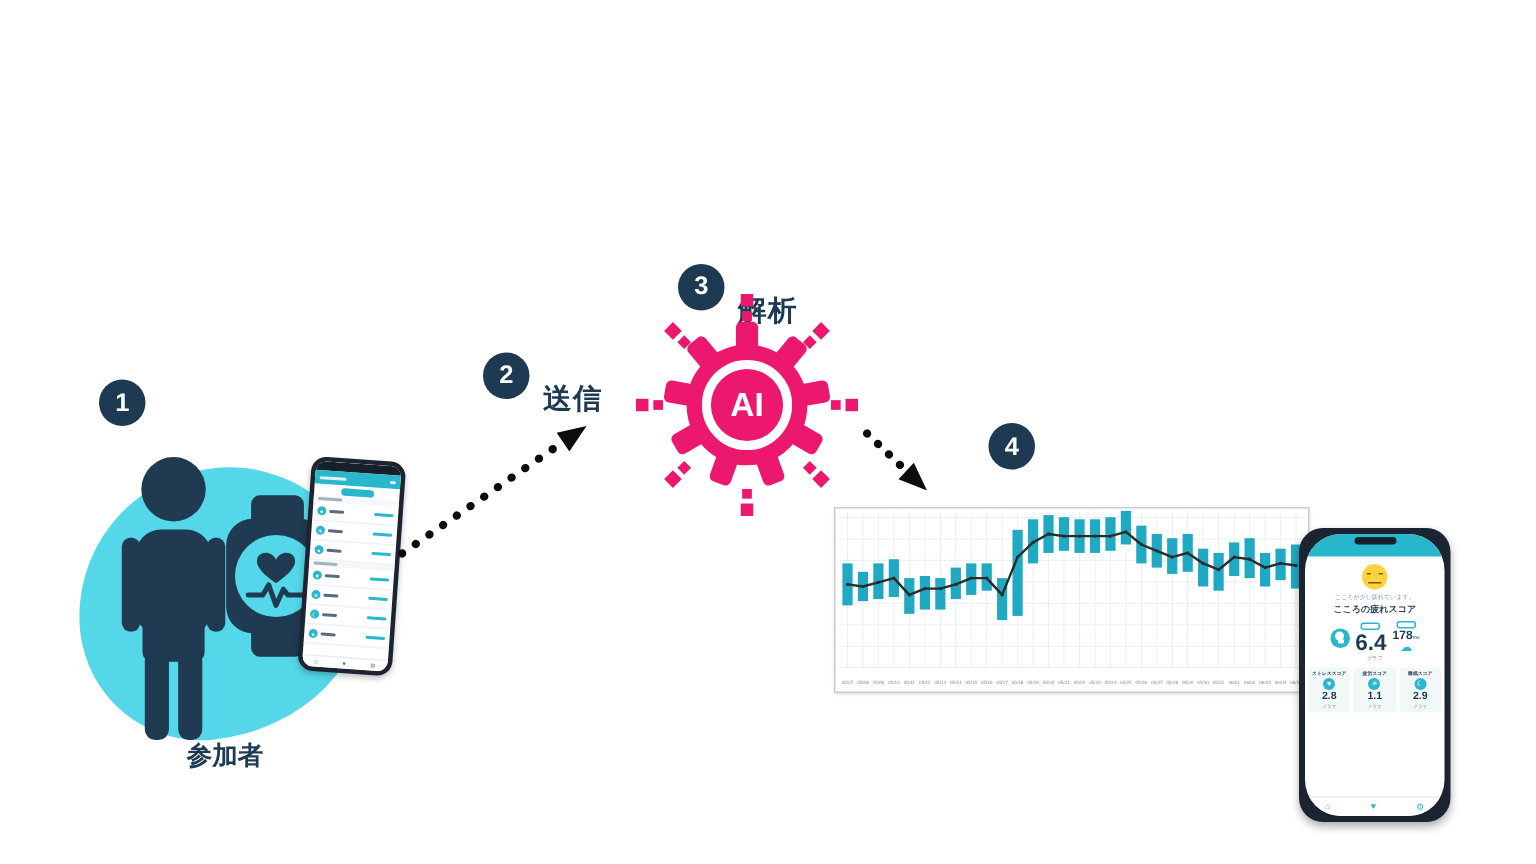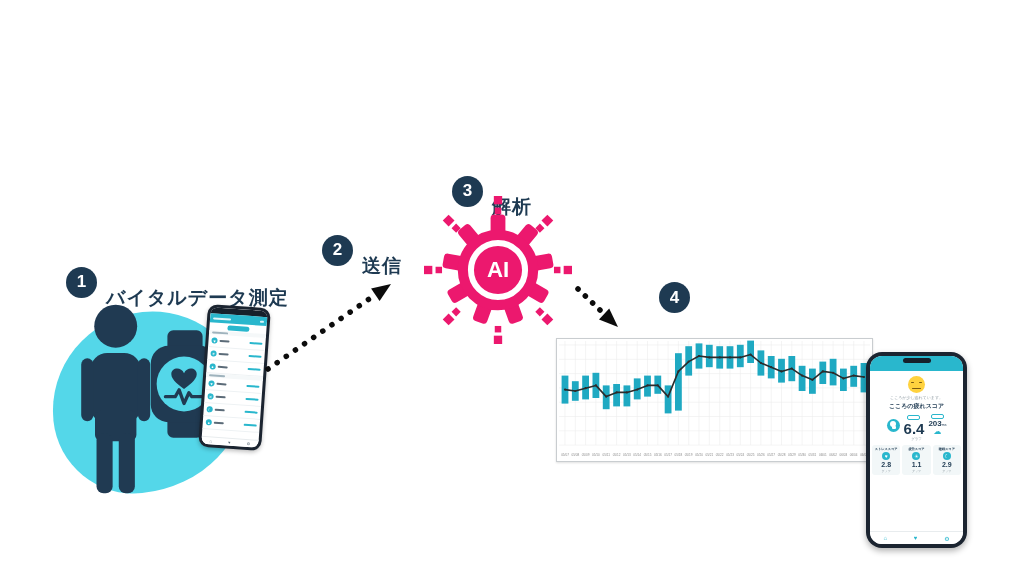--- a/index.html
+++ b/index.html
@@ -37,21 +37,21 @@
   .vrow .t1{width:10px;height:2px;background:#5b6b78;border-radius:1px;}
   .vrow .t2{margin-left:auto;width:13px;height:2px;background:#29b7cd;border-radius:1px;}
   .vsec{height:4px;display:flex;align-items:center;padding:0 3px;background:#f5f8f9;}
   .vsec .sk{width:16px;height:2px;background:#9fb3bd;border-radius:1px;}
   #phone1 .nav1{position:absolute;left:0;right:0;bottom:0;height:7px;background:#fff;border-top:1px solid #e8ecee;
             display:flex;align-items:center;justify-content:space-around;color:#5b6b78;font-size:4px;}
 
   
   #phone2{left:866px;top:352px;width:101px;height:196px;border-radius:16px;
           box-shadow:0 3px 6px rgba(0,0,0,.3);}
-  #phone2 .screen{left:4px;top:4px;right:4px;bottom:4px;border-radius:12px;}
+  #phone2 .screen{left:4px;top:4px;right:4px;bottom:4px;border-radius:24px;}
   #phone2 .header2{height:15px;background:#29b7cd;position:relative;}
   .notch{position:absolute;left:50%;top:2px;transform:translateX(-50%);width:28px;height:5px;
          border-radius:3px;background:#16202b;}
   .emoji{width:17px;height:17px;border-radius:50%;background:#ffd23e;margin:5px auto 2px auto;position:relative;}
   .emoji .eye{position:absolute;top:6px;width:3px;height:1.4px;background:#7a5a12;border-radius:1px;}
   .emoji .eye.l{left:3px;} .emoji .eye.r{right:3px;}
   .emoji .mouth{position:absolute;left:4px;right:4px;bottom:4px;height:1.4px;background:#7a5a12;border-radius:1px;}
   .status-msg{text-align:center;font-size:4px;color:#8a979f;}
   .score-title{text-align:center;font-size:6px;font-weight:bold;color:#1e3a52;margin-top:2px;}
   .main-row{display:flex;align-items:center;justify-content:center;gap:4px;margin-top:3px;}
@@ -90,21 +90,20 @@
   
   #overlay{position:absolute;left:0;top:0;width:1024px;height:576px;pointer-events:none;}
 </style>
 </head>
 <body>
 
 <div id="canvas">
 
   <div class="step" style="left:66px;top:253px;">
     <div class="badge">1</div>
-    <div class="step-label">バイタルデータ測定</div>
   </div>
 
   <div class="step" style="left:322px;top:221px;">
     <div class="badge">2</div>
     <div class="step-label">送信</div>
   </div>
 
   <div class="step" style="left:452px;top:162px;">
     <div class="badge">3</div>
     <div class="step-label">解析</div>
@@ -192,20 +191,21 @@
           </div>
         </div>
       <div class="nav1">
         <span>⌂</span>
         <span>♥</span>
         <span>⚙</span>
       </div>
     </div>
   </div>
 
+  <div class="participant-label">参加者</div>
 
   <svg id="gear" viewBox="0 0 160 160">
     <g fill="#ec186e">
       <g id="teeth">
           <rect x="72" y="20" width="16" height="22" rx="4" transform="rotate(0 80 80)"></rect>
           <rect x="72" y="20" width="16" height="22" rx="4" transform="rotate(40 80 80)"></rect>
           <rect x="72" y="20" width="16" height="22" rx="4" transform="rotate(80 80 80)"></rect>
           <rect x="72" y="20" width="16" height="22" rx="4" transform="rotate(120 80 80)"></rect>
           <rect x="72" y="20" width="16" height="22" rx="4" transform="rotate(160 80 80)"></rect>
           <rect x="72" y="20" width="16" height="22" rx="4" transform="rotate(200 80 80)"></rect>
@@ -400,21 +400,21 @@
       <div class="status-msg">こころが少し疲れています。</div>
       <div class="score-title">こころの疲れスコア</div>
       <div class="main-row">
         <div class="brain-ic"></div>
         <div>
           <div class="mini-pill"></div>
           <div class="main-score">6.4</div>
         </div>
         <div>
           <div class="mini-pill"></div>
-          <div class="sec-val"><span>203</span><span class="sec-unit">ms</span></div>
+          <div class="sec-val"><span>178</span><span class="sec-unit">ms</span></div>
           <div class="cloud">☁</div>
         </div>
       </div>
       <div class="graph-link">グラフ</div>
       <div class="cards">
         <div class="card">
           <div class="clabel">ストレススコア</div>
           <div class="cic">♥</div>
           <div class="cval">2.8</div>
           <div class="clink">グラフ</div>

